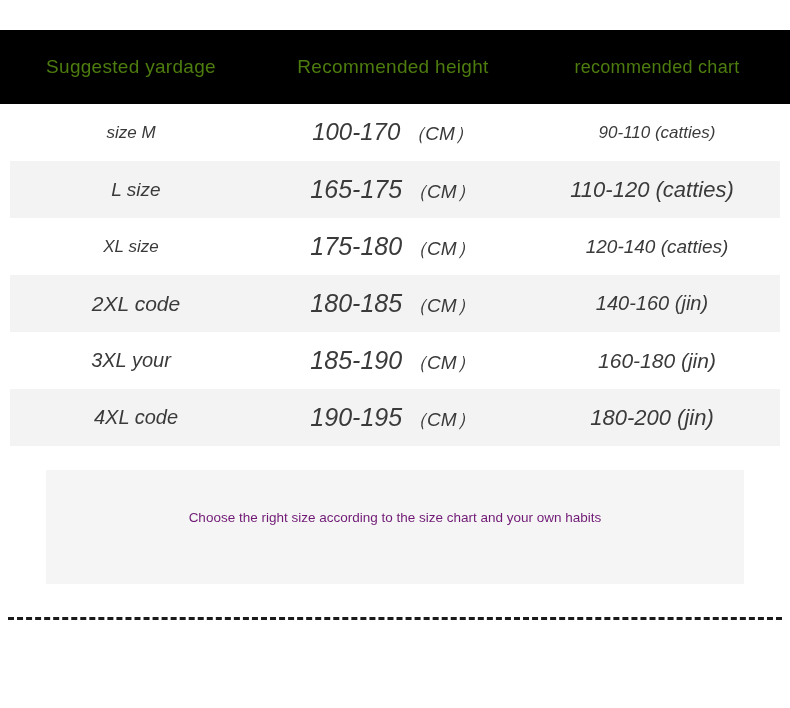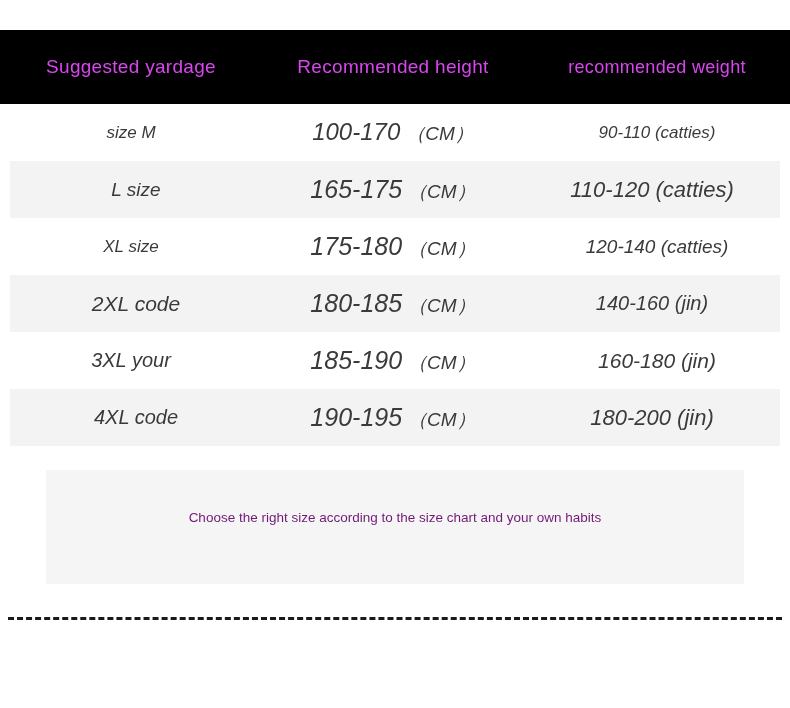--- a/index.html
+++ b/index.html
@@ -26,21 +26,21 @@
     position: absolute;
     left: 0;
     top: 30px;
     width: 790px;
     height: 74px;
     background: #000000;
     display: flex;
     align-items: center;
   }
   .th {
-    color: #d946ef;
+    color: #4d7c0f;
     font-size: 19px;
     font-weight: 400;
     text-align: center;
     letter-spacing: 0.3px;
   }
   .th.col1 { width: 262px; }
   .th.col2 { width: 262px; }
   .th.col3 { width: 266px; font-size: 18px; }
 
   
@@ -147,21 +147,21 @@
   }
 </style>
 </head>
 <body>
 
 <div class="page">
 
   <div class="table-header">
     <div class="th col1">Suggested yardage</div>
     <div class="th col2">Recommended height</div>
-    <div class="th col3">recommended weight</div>
+    <div class="th col3">recommended chart</div>
   </div>
 
   <div class="rows">
 
     <div class="row r1">
       <div class="cell c1"><span class="size-label">size M</span></div>
       <div class="cell c2 height-cell">
         <span class="height-val">100-170</span>
         <span class="unit">（CM）</span>
       </div>

